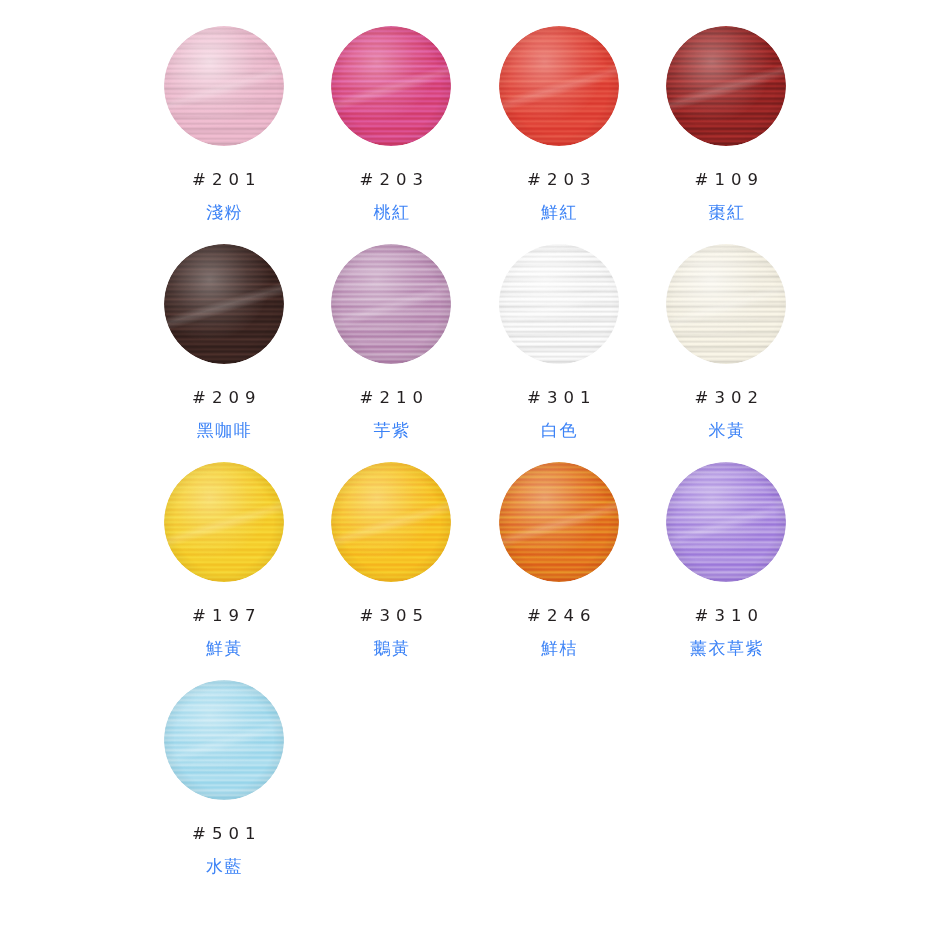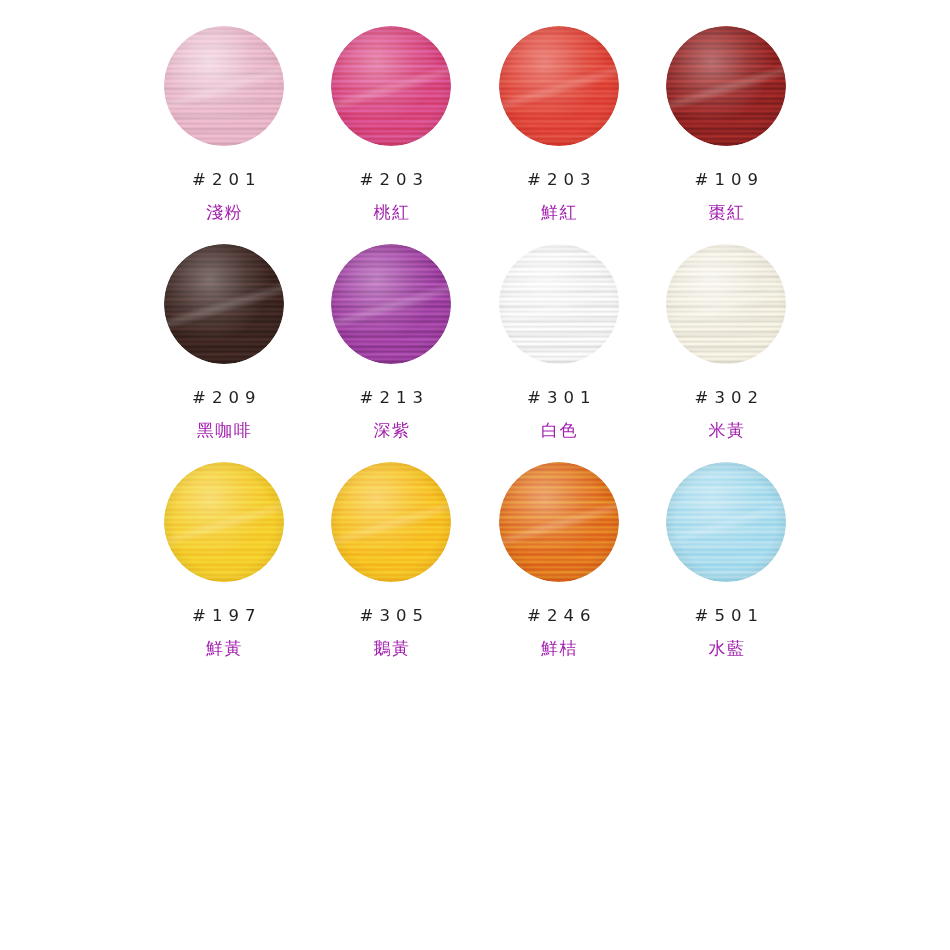--- a/index.html
+++ b/index.html
@@ -119,21 +119,21 @@
     text-indent:6px;
     color:#231f20;
     white-space:nowrap;
     font-family:"DejaVu Sans",sans-serif;
   }
   .name{
     margin-top:12px;
     font-size:17px;
     letter-spacing:1.5px;
     text-indent:1.5px;
-    color:#a21caf;
+    color:#3b82f6;
     white-space:nowrap;
     font-family:"DejaVu Sans",sans-serif;
   }
 </style>
 </head>
 <body>
 
 <div id="chart">
     <div class="cell">
       <div class="swatch pale">
@@ -185,28 +185,28 @@
         <div class="threads"></div>
         <div class="threads2"></div>
         <div class="strand"></div>
         <div class="shade"></div>
       </div>
       <div class="code">#209</div>
       <div class="name">黑咖啡</div>
     </div>
     <div class="cell">
       <div class="swatch">
-        <div class="base" style="background: rgb(155, 63, 158);"></div>
-        <div class="threads"></div>
-        <div class="threads2"></div>
-        <div class="strand"></div>
-        <div class="shade"></div>
-      </div>
-      <div class="code">#213</div>
-      <div class="name">深紫</div>
+        <div class="base" style="background: rgb(189, 147, 184);"></div>
+        <div class="threads"></div>
+        <div class="threads2"></div>
+        <div class="strand"></div>
+        <div class="shade"></div>
+      </div>
+      <div class="code">#210</div>
+      <div class="name">芋紫</div>
     </div>
     <div class="cell">
       <div class="swatch pale">
         <div class="base" style="background: rgb(252, 252, 252);"></div>
         <div class="threads"></div>
         <div class="threads2"></div>
         <div class="strand"></div>
         <div class="shade"></div>
       </div>
       <div class="code">#301</div>
@@ -248,20 +248,31 @@
     <div class="cell">
       <div class="swatch">
         <div class="base" style="background: rgb(226, 114, 31);"></div>
         <div class="threads"></div>
         <div class="threads2"></div>
         <div class="strand"></div>
         <div class="shade"></div>
       </div>
       <div class="code">#246</div>
       <div class="name">鮮桔</div>
+    </div>
+    <div class="cell">
+      <div class="swatch">
+        <div class="base" style="background: rgb(171, 140, 224);"></div>
+        <div class="threads"></div>
+        <div class="threads2"></div>
+        <div class="strand"></div>
+        <div class="shade"></div>
+      </div>
+      <div class="code">#310</div>
+      <div class="name">薰衣草紫</div>
     </div>
     <div class="cell">
       <div class="swatch">
         <div class="base" style="background: rgb(168, 220, 238);"></div>
         <div class="threads"></div>
         <div class="threads2"></div>
         <div class="strand"></div>
         <div class="shade"></div>
       </div>
       <div class="code">#501</div>

